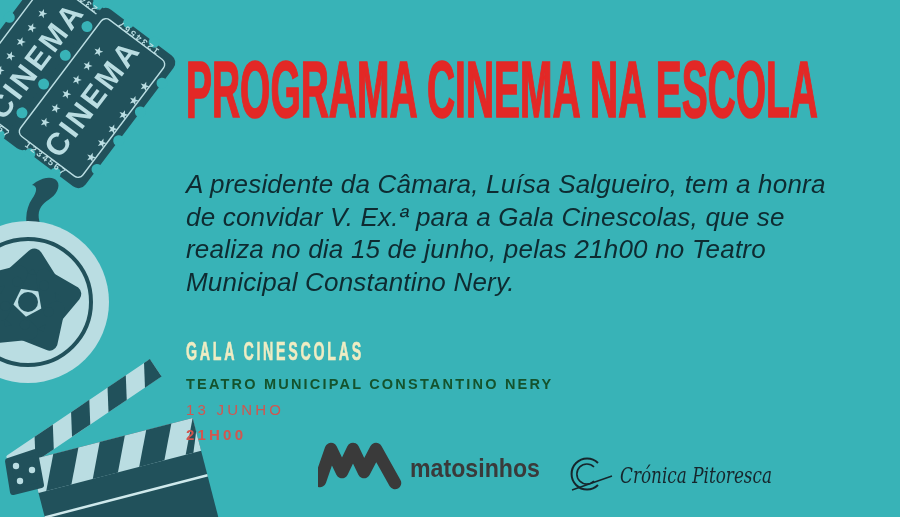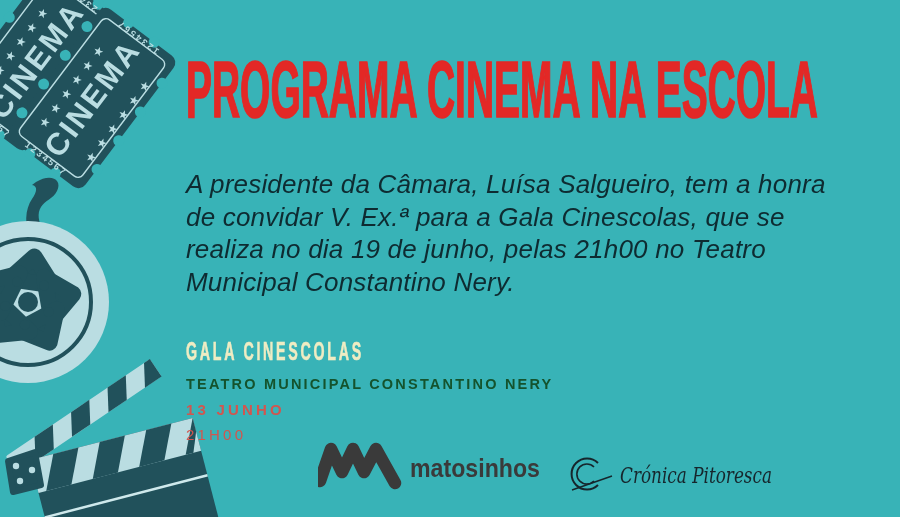--- a/index.html
+++ b/index.html
@@ -20,26 +20,26 @@
     white-space:pre-line;
     letter-spacing:0.2px;
   }
   .venue{
     left:186px;top:376px;
     font-weight:bold;font-size:14.5px;letter-spacing:2.2px;
     color:#14532d;
   }
   .event-date{
     left:186px;top:401px;
-    font-weight:bold;font-size:15px;letter-spacing:3.2px;
+    font-weight:normal;font-size:15px;letter-spacing:3.2px;
     color:#d2564f;
   }
   .event-time{
     left:186px;top:426px;
-    font-weight:normal;font-size:15px;letter-spacing:3.2px;
+    font-weight:bold;font-size:15px;letter-spacing:3.2px;
     color:#d2564f;
   }
 </style>
 </head>
 <body>
 
 <div class="canvas">
 
   <svg class="deco-svg" width="900" height="517" viewBox="0 0 900 517">
     <defs>
@@ -128,21 +128,21 @@
       </g>
     </g>
   </svg>
 
   <svg class="abs" style="left:184px;top:47px;" width="660" height="82">
     <text x="2" y="70" font-size="79" font-weight="bold" font-family="Liberation Sans, sans-serif" textLength="632" lengthAdjust="spacingAndGlyphs" fill="#e32826" stroke="#e32826" stroke-width="1.6">PROGRAMA CINEMA NA ESCOLA</text>
   </svg>
 
   <div class="abs invitation">A presidente da Câmara, Luísa Salgueiro, tem a honra
 de convidar V. Ex.ª para a Gala Cinescolas, que se
-realiza no dia 19 de junho, pelas 21h00 no Teatro
+realiza no dia 15 de junho, pelas 21h00 no Teatro
 Municipal Constantino Nery.</div>
 
   <svg class="abs" style="left:184px;top:334px;" width="250" height="34">
     <text x="2" y="26" font-size="26" font-weight="bold" font-family="Liberation Sans, sans-serif" letter-spacing="5" textLength="178" lengthAdjust="spacingAndGlyphs" fill="#efecc3" stroke="#efecc3" stroke-width="0.6">GALA CINESCOLAS</text>
   </svg>
   <div class="abs venue">TEATRO MUNICIPAL CONSTANTINO NERY</div>
   <div class="abs event-date">13 JUNHO</div>
   <div class="abs event-time">21H00</div>
 
   <svg class="abs" style="left:318px;top:436px;" width="250" height="60">

